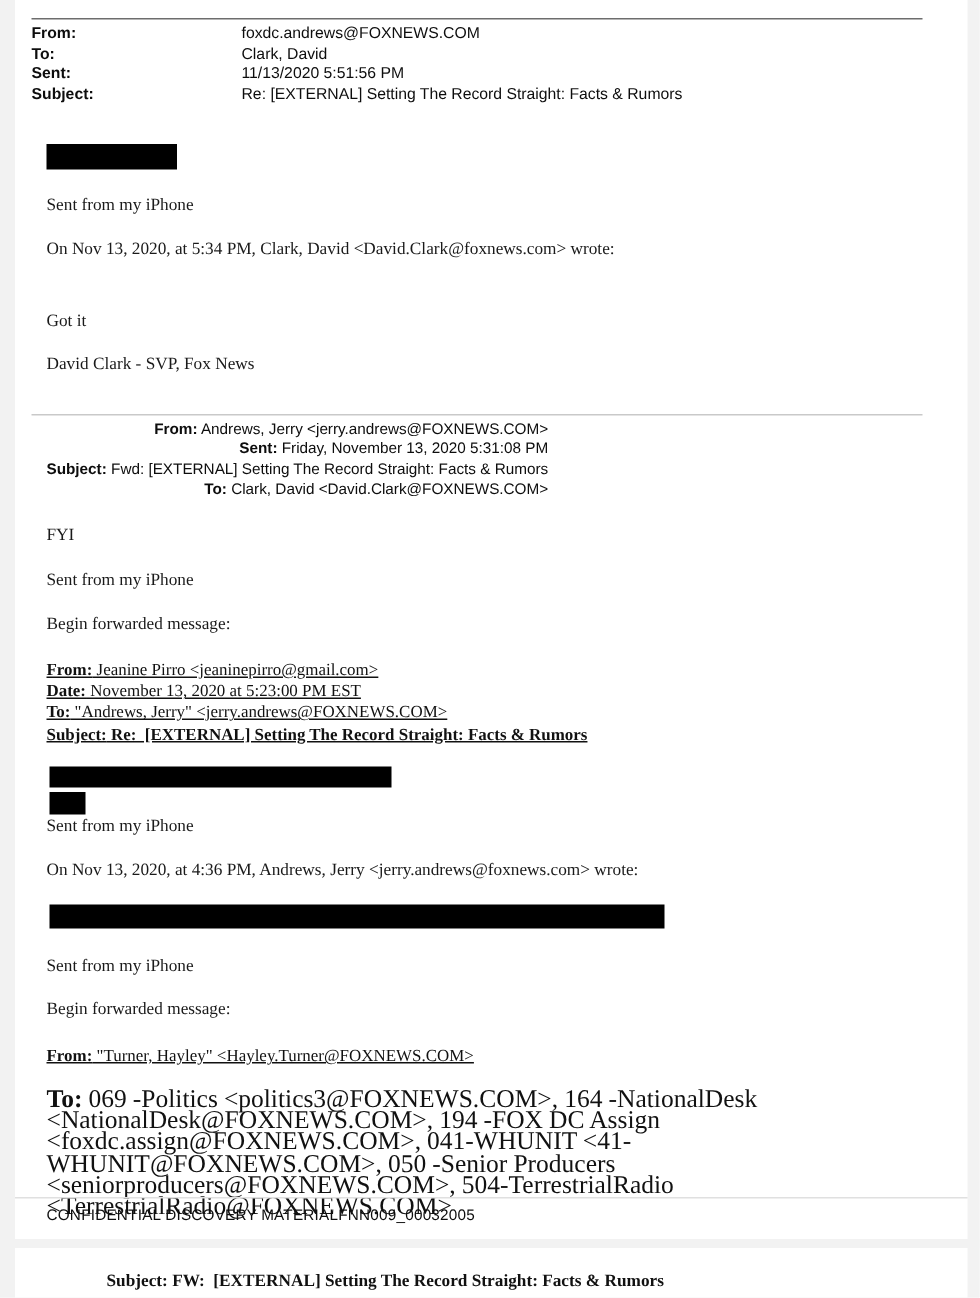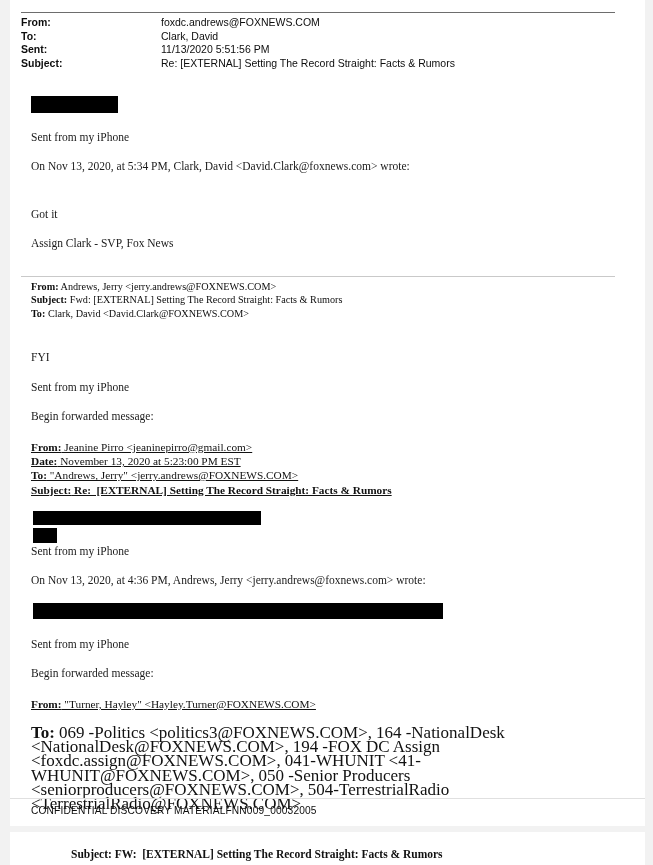--- a/index.html
+++ b/index.html
@@ -82,24 +82,25 @@
     font-size: 11.5px;
     line-height: 14px;
     color: #1a1a1a;
     white-space: pre;
   }
 
   
   .quoted-sans {
     position: absolute;
     left: 31px;
-    font-family: Liberation Serif, serif;
+    font-family: Liberation Sans, sans-serif;
     font-size: 10.2px;
     line-height: 13.4px;
     color: #0d0d0d;
+    text-align: right;
   }
   .quoted-sans div { white-space: pre; }
   .quoted-sans b { font-weight: bold; }
 
   
   .quoted-serif {
     position: absolute;
     left: 31px;
     font-family: "Liberation Serif", serif;
     font-size: 11.3px;
@@ -196,26 +197,27 @@
     <span class="hdr-label">Subject:</span>
     <span class="hdr-value">Re: [EXTERNAL] Setting The Record Straight: Facts &amp; Rumors</span>
   </div>
 </div>
 
 <div class="redaction" id="redaction-1"></div>
 
 <div class="body-line" style="top:130px">Sent from my iPhone</div>
 <div class="body-line" style="top:159px">On Nov 13, 2020, at 5:34 PM, Clark, David &lt;David.Clark@foxnews.com&gt; wrote:</div>
 <div class="body-line" style="top:207px">Got it</div>
-<div class="body-line" style="top:236px">Assign Clark - SVP, Fox News</div>
+<div class="body-line" style="top:236px">David Clark - SVP, Fox News</div>
 
 <div class="section-rule"></div>
 
 <div class="quoted-sans" style="top:280px">
   <div><b>From:</b><span> Andrews, Jerry &lt;jerry.andrews@FOXNEWS.COM&gt;</span></div>
+  <div><b>Sent:</b><span> Friday, November 13, 2020 5:31:08 PM</span></div>
   <div><b>Subject:</b><span> Fwd: [EXTERNAL] Setting The Record Straight: Facts &amp; Rumors</span></div>
   <div><b>To:</b><span> Clark, David &lt;David.Clark@FOXNEWS.COM&gt;</span></div>
 </div>
 
 <div class="body-line" style="top:350px">FYI</div>
 <div class="body-line" style="top:380px">Sent from my iPhone</div>
 <div class="body-line" style="top:409px">Begin forwarded message:</div>
 
 <div class="quoted-serif" style="top:440px">
   <div class="ln"><b>From:</b><span> Jeanine Pirro &lt;jeaninepirro@gmail.com&gt;</span></div>

